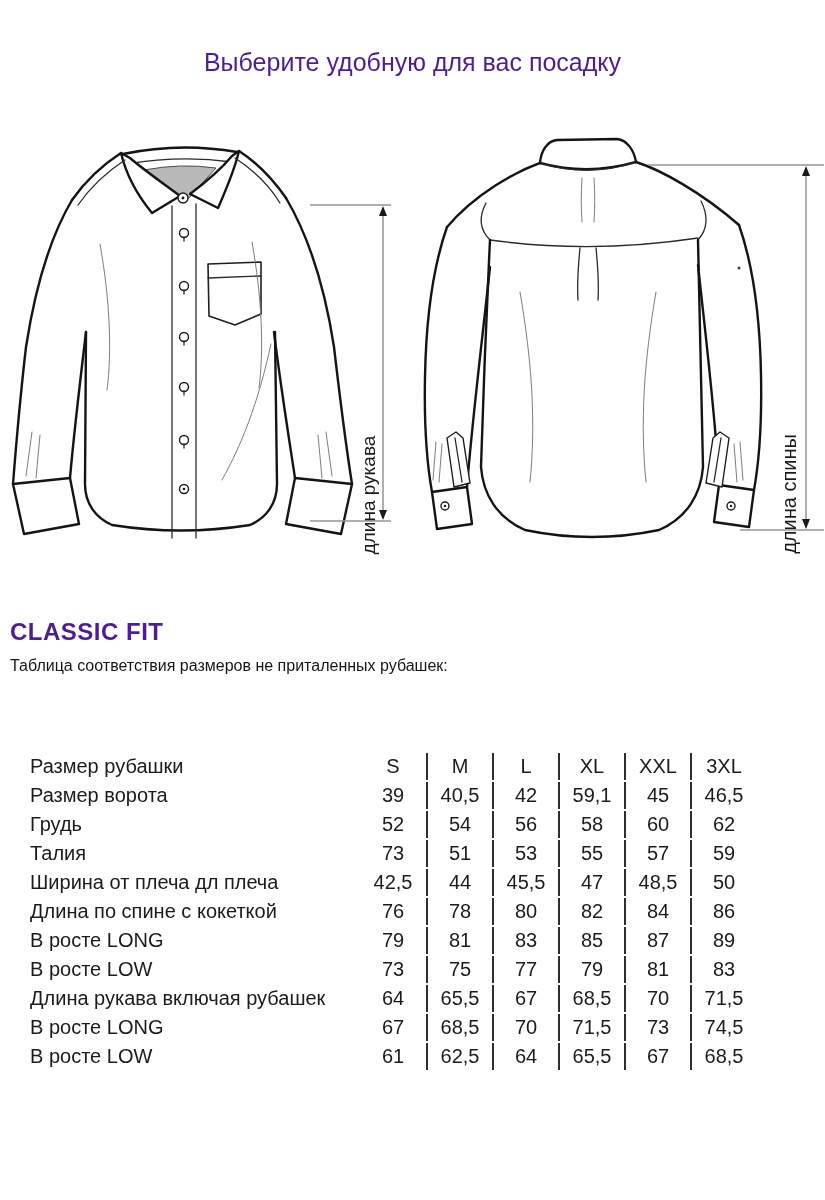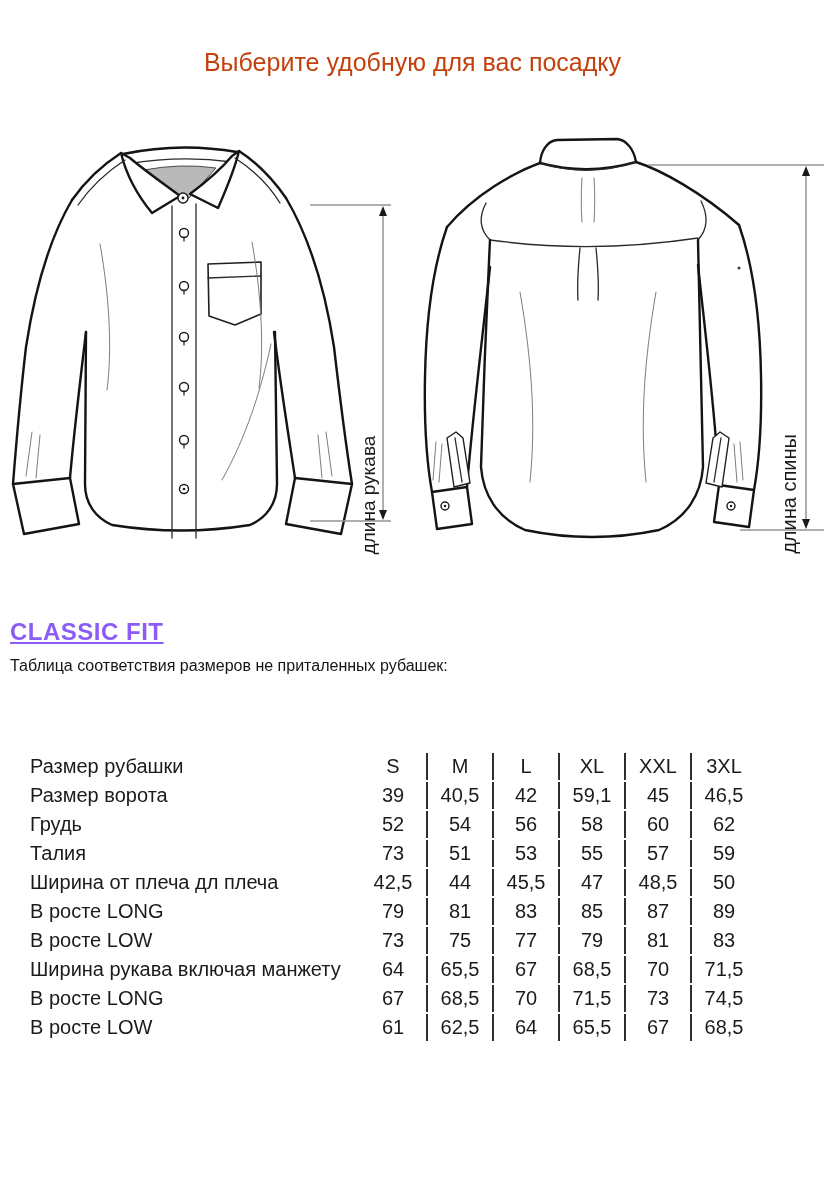--- a/index.html
+++ b/index.html
@@ -1,30 +1,30 @@
 <!DOCTYPE html>
 <html><head>
 <meta charset="utf-8">
 <style>
   html,body{margin:0;padding:0;background:#fff;}
   .page{position:relative;width:825px;height:1200px;background:#ffffff;overflow:hidden;
         font-family:"Liberation Sans",sans-serif;color:#1b1b1b;}
   .title{position:absolute;top:48px;left:0;width:825px;text-align:center;
-         font-size:25px;font-weight:400;color:#c2410c;}
+         font-size:25px;font-weight:400;color:#4c1d95;}
   .hero{position:absolute;top:132px;left:0;width:825px;height:448px;}
   .shirt-svg{position:absolute;top:0;}
   .front-svg{left:8px;}
   .back-svg{left:420px;}
   .dims-overlay{position:absolute;top:0;left:0;}
   .dim-label{position:absolute;width:150px;height:22px;line-height:22px;text-align:center;
              font-size:19px;color:#1a1a1a;transform:rotate(-90deg);white-space:nowrap;}
   .dim-label.sleeve{left:294px;top:352px;}
   .dim-label.back{left:714px;top:351px;font-size:20px;}
   .fit-heading{position:absolute;left:10px;top:618px;font-size:24px;font-weight:700;
-               letter-spacing:0.5px;color:#8b5cf6;text-decoration:underline;}
+               letter-spacing:0.5px;color:#4c1d95;}
   .fit-subtitle{position:absolute;left:10px;top:657px;font-size:16px;color:#161616;}
   table.sizes{position:absolute;left:30px;top:751px;border-collapse:separate;
               border-spacing:0 2px;table-layout:fixed;width:726px;font-size:20px;color:#1b1b1b;}
   table.sizes td{padding:0;height:27px;line-height:27px;white-space:nowrap;}
   table.sizes td.lbl{text-align:left;margin-top:36px;}
   table.sizes td.val{text-align:center;}
   table.sizes td.sep{border-left:2px solid #2e2e2e;}
   svg .main{fill:none;stroke:#141414;stroke-width:2.4;stroke-linecap:round;stroke-linejoin:round;}
   svg .mainf{fill:#ffffff;stroke:#141414;stroke-width:2.4;stroke-linejoin:round;}
   svg .seam{fill:none;stroke:#2a2a2a;stroke-width:1.3;stroke-linecap:round;}
@@ -216,39 +216,48 @@
         <tr>
           <td class="lbl">Ширина от плеча дл плеча</td>
           <td class="val">42,5</td>
           <td class="val sep">44</td>
           <td class="val sep">45,5</td>
           <td class="val sep">47</td>
           <td class="val sep">48,5</td>
           <td class="val sep">50</td>
         </tr>
         <tr>
+          <td class="lbl">Длина по спине с кокеткой</td>
+          <td class="val">76</td>
+          <td class="val sep">78</td>
+          <td class="val sep">80</td>
+          <td class="val sep">82</td>
+          <td class="val sep">84</td>
+          <td class="val sep">86</td>
+        </tr>
+        <tr>
           <td class="lbl">В росте LONG</td>
           <td class="val">79</td>
           <td class="val sep">81</td>
           <td class="val sep">83</td>
           <td class="val sep">85</td>
           <td class="val sep">87</td>
           <td class="val sep">89</td>
         </tr>
         <tr>
           <td class="lbl">В росте LOW</td>
           <td class="val">73</td>
           <td class="val sep">75</td>
           <td class="val sep">77</td>
           <td class="val sep">79</td>
           <td class="val sep">81</td>
           <td class="val sep">83</td>
         </tr>
         <tr>
-          <td class="lbl">Ширина рукава включая манжету</td>
+          <td class="lbl">Длина рукава включая рубашек</td>
           <td class="val">64</td>
           <td class="val sep">65,5</td>
           <td class="val sep">67</td>
           <td class="val sep">68,5</td>
           <td class="val sep">70</td>
           <td class="val sep">71,5</td>
         </tr>
         <tr>
           <td class="lbl">В росте LONG</td>
           <td class="val">67</td>

